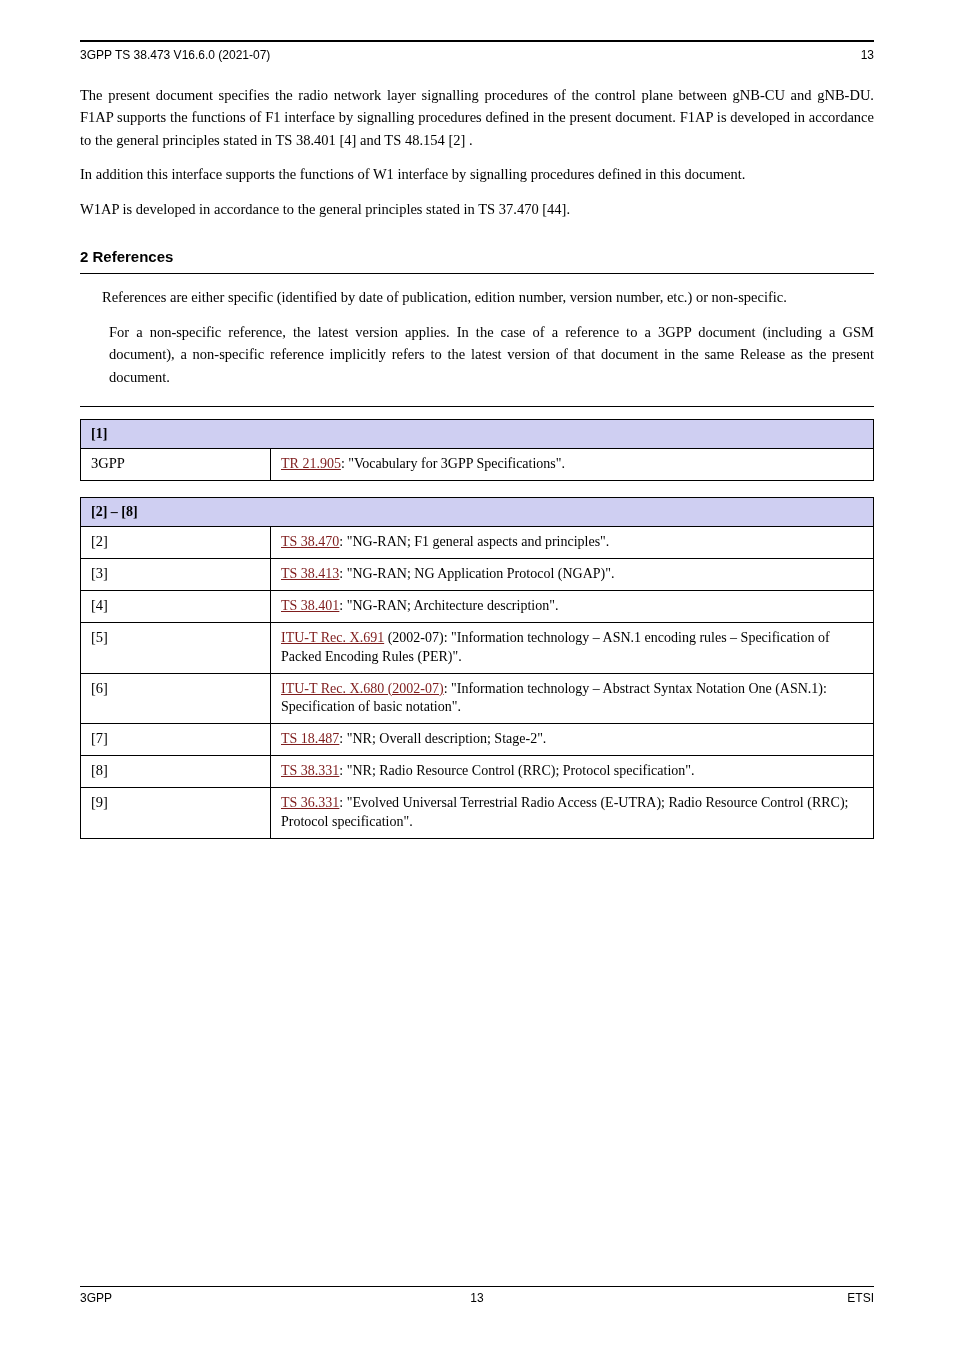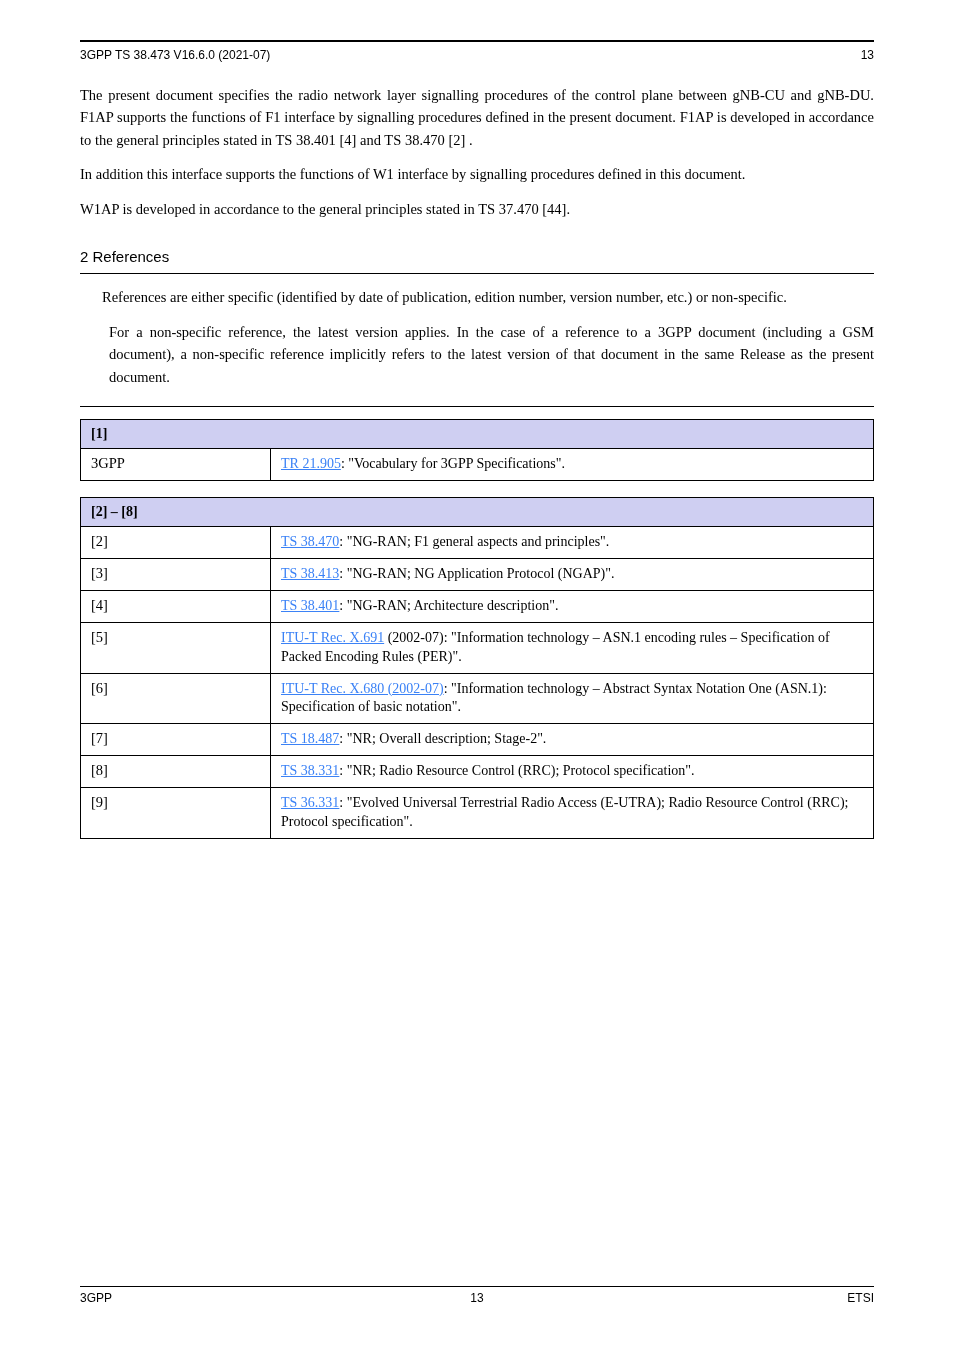--- a/index.html
+++ b/index.html
@@ -22,21 +22,21 @@
     display: flex;
     justify-content: space-between;
     font-family: Arial, Helvetica, sans-serif;
     font-size: 12px;
     margin-bottom: 2px;
   }
   .title-block { margin-top: 22px; }
   h2.section-heading {
     font-family: Arial, Helvetica, sans-serif;
     font-size: 15px;
-    font-weight: normal;
+    font-weight: bold;
     margin-top: 28px;
     margin-bottom: 8px;
   }
   .subrule { border-top: 1px solid #000; margin-bottom: 12px; }
   p.body {
     font-size: 14.5px;
     line-height: 1.55;
     margin-bottom: 12px;
     text-align: justify;
   }
@@ -55,21 +55,21 @@
   table.ref-table tr.group-header td {
     background: #cfcff2;
     font-weight: bold;
     font-size: 14px;
   }
   td.col-label {
     width: 190px;
     background: #fff;
   }
   a.doclink {
-    color: #3b82f6;
+    color: #7f1d1d;
     text-decoration: underline;
   }
   .ref-desc {
     font-size: 14px;
     line-height: 1.35;
   }
   .footer {
     position: absolute;
     left: 80px;
     right: 80px;
@@ -92,21 +92,21 @@
   <div class="header-bar">
     <span>3GPP TS 38.473 V16.6.0 (2021-07)</span>
     <span>13</span>
   </div>
 
   <div class="title-block">
     <p class="body">
       <span>The present document specifies the radio network layer signalling procedures of the control plane between gNB-CU and gNB-DU. F1AP supports the functions of F1 interface by signalling procedures defined in the present document. F1AP is developed in accordance to the general principles stated in </span>
       <span>TS 38.401 [4]</span>
       <span> and </span>
-      <span>TS 38.470 [2]</span>
+      <span>TS 48.154 [2]</span>
       <span>.</span>
     </p>
     <p class="body">In addition this interface supports the functions of W1 interface by signalling procedures defined in this document.</p>
     <p class="body">W1AP is developed in accordance to the general principles stated in TS 37.470 [44].</p>
   </div>
 
   <h2 class="section-heading">2   References</h2>
   <div class="subrule"></div>
 
   <p class="body" style="margin-left:22px;">References are either specific (identified by date of publication, edition number, version number, etc.) or non-specific.</p>

